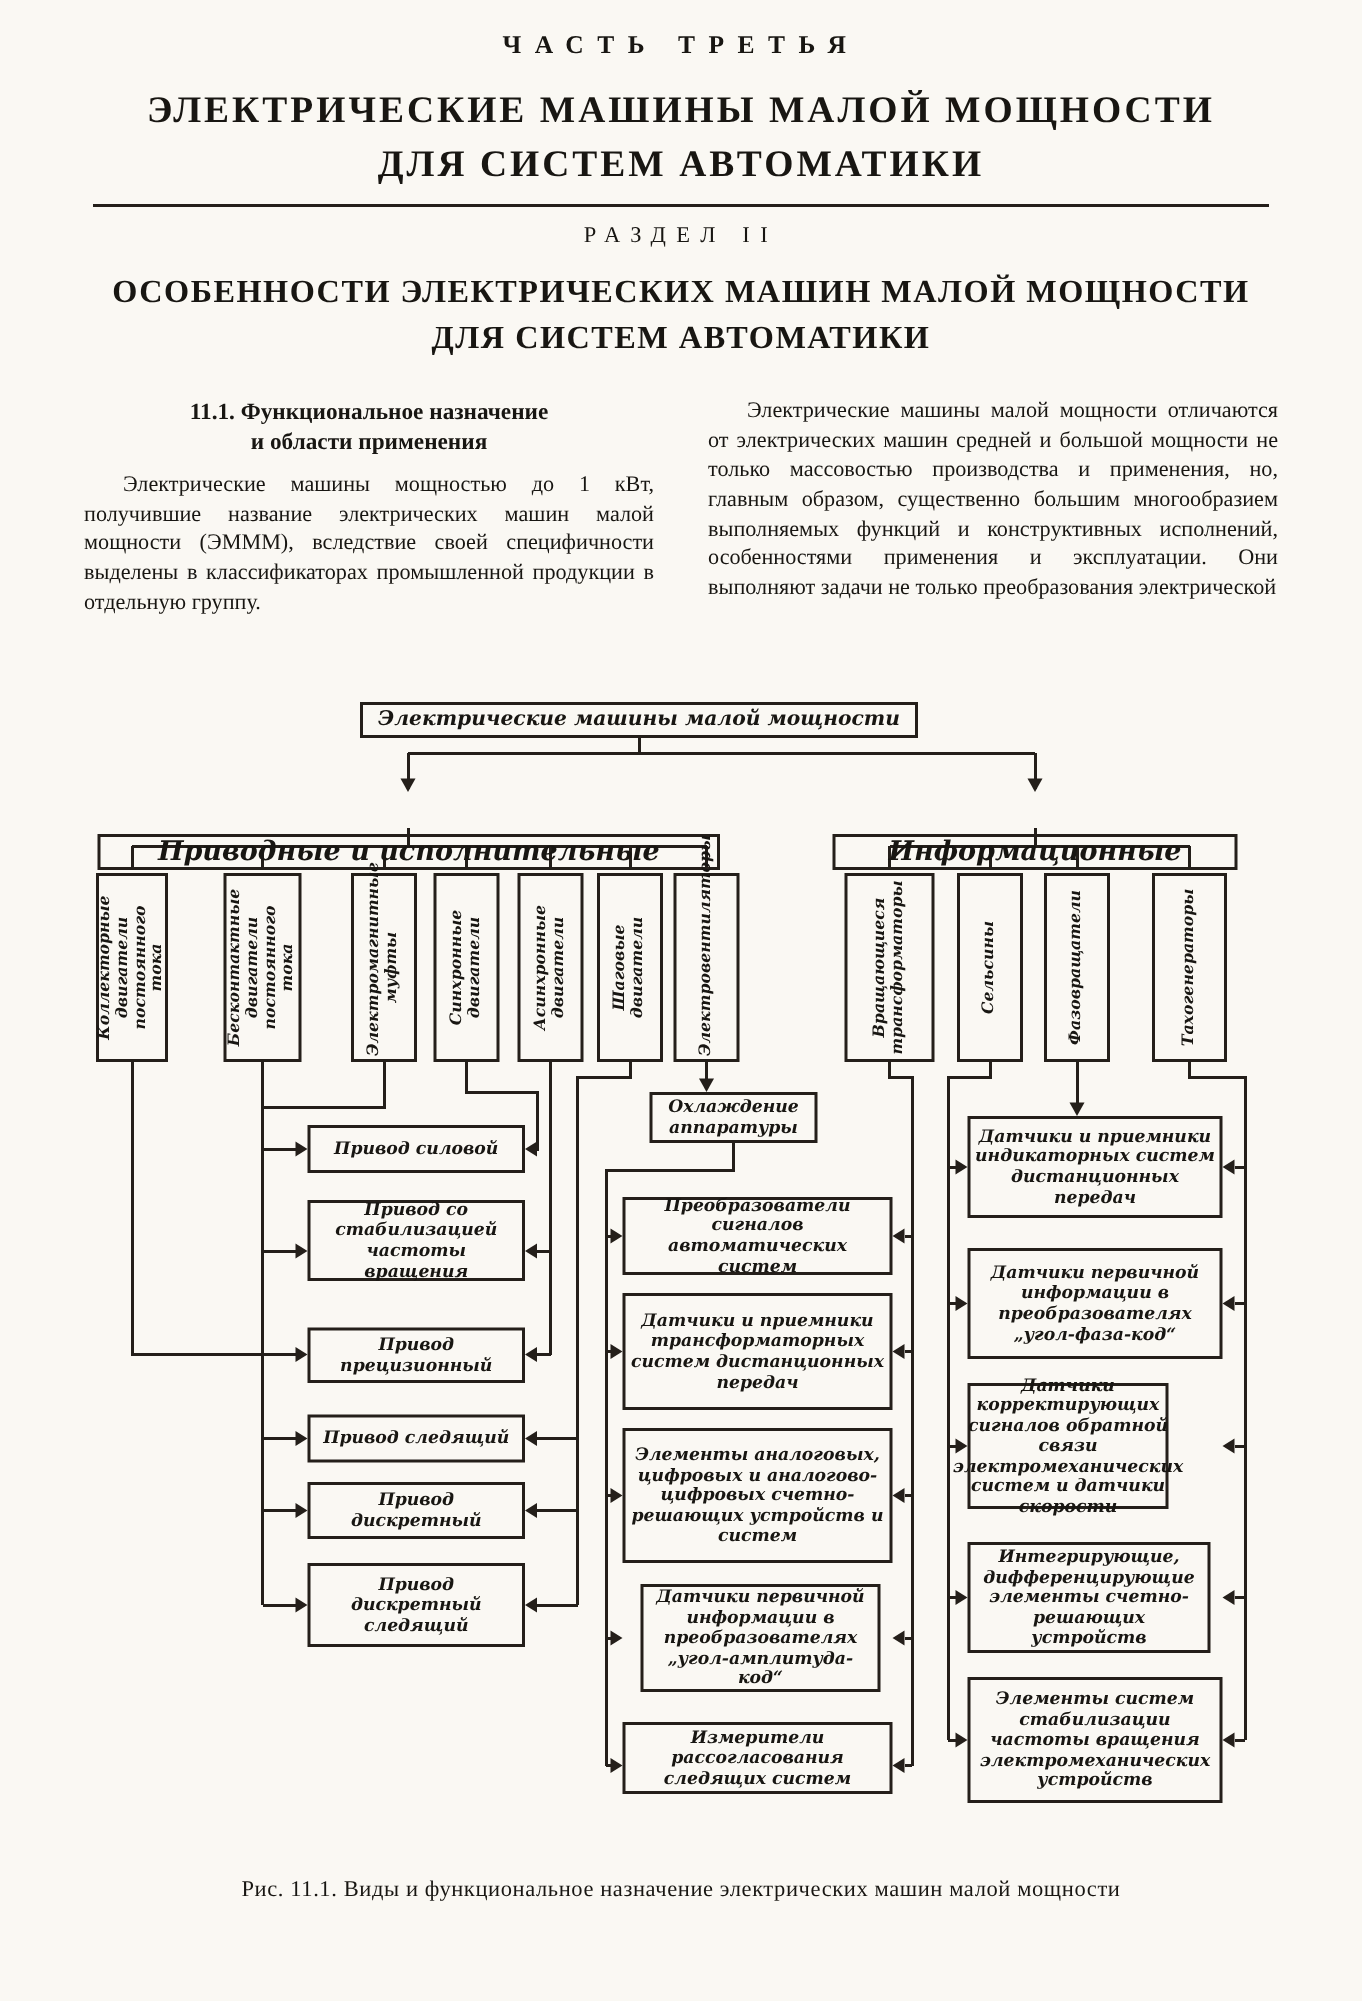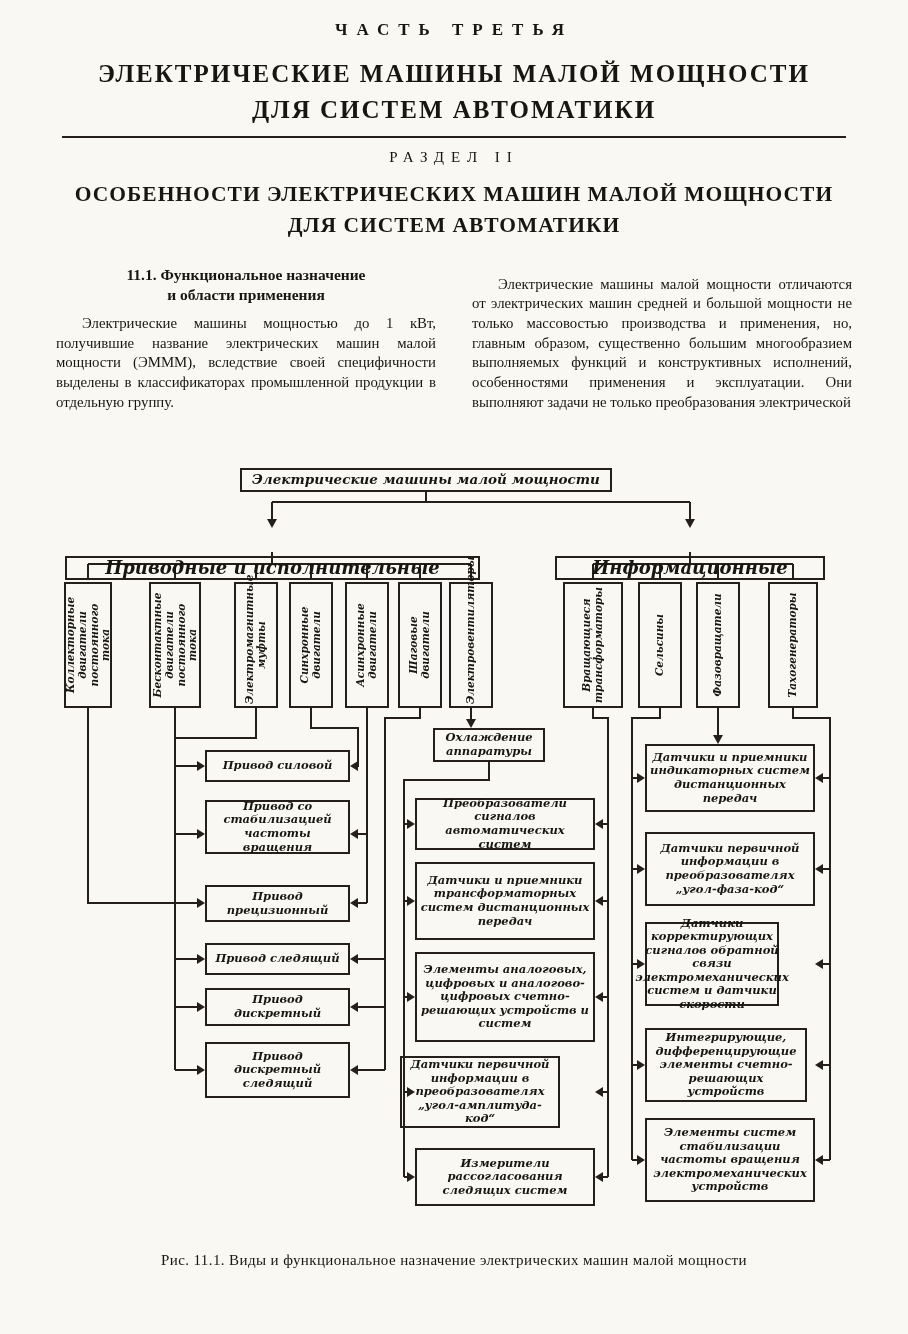--- a/index.html
+++ b/index.html
@@ -11,21 +11,21 @@
     overflow:hidden;
   }
   .page { position:relative; width:908px; height:1334px; }
 
   .part-header { text-align:center; padding-top:20px; font-size:17px; font-weight:bold; letter-spacing:9px; }
   .main-title  { text-align:center; margin-top:16px; font-size:25px; font-weight:bold; line-height:1.45; letter-spacing:2px; }
   .title-rule  { border-top:2px solid #241f1a; margin:7px 62px 0 62px; }
   .razdel      { text-align:center; margin-top:11px; font-size:15px; letter-spacing:7px; }
   .subtitle    { text-align:center; margin-top:13px; font-size:21.5px; font-weight:bold; line-height:1.45; letter-spacing:1px; }
 
-  .cols { display:flex; gap:36px; padding:0 56px; margin-top:24px;align-items:flex-end; }
+  .cols { display:flex; gap:36px; padding:0 56px; margin-top:24px; }
   .col  { flex:1; font-size:14.8px; line-height:1.33; text-align:justify; }
   .col-heading { font-weight:bold; font-size:15.5px; text-align:center; line-height:1.3; margin-bottom:9px; }
   .col p { text-indent:26px; }
 
   .diagram { position:absolute; left:0; top:460px; width:908px; height:756px; font-family:"DejaVu Serif", serif; }
   .connectors { position:absolute; left:0; top:0; }
 
   .dbox {
     position:absolute; border:2px solid #241f1a; background:transparent;
     display:flex; align-items:center; justify-content:center; text-align:center;
@@ -183,22 +183,22 @@
     <div class="dbox" style="left:205px;top:290px;width:145px;height:32px">Привод силовой</div>
     <div class="dbox" style="left:205px;top:340px;width:145px;height:54px">Привод со стабилизацией частоты вращения</div>
     <div class="dbox" style="left:205px;top:425px;width:145px;height:37px">Привод прецизионный</div>
     <div class="dbox" style="left:205px;top:483px;width:145px;height:32px">Привод следящий</div>
     <div class="dbox" style="left:205px;top:528px;width:145px;height:38px">Привод дискретный</div>
     <div class="dbox" style="left:205px;top:582px;width:145px;height:56px">Привод дискретный следящий</div>
 
     <div class="dbox" style="left:415px;top:338px;width:180px;height:52px">Преобразователи сигналов автоматических систем</div>
     <div class="dbox" style="left:415px;top:402px;width:180px;height:78px">Датчики и приемники трансформаторных систем дистанционных передач</div>
     <div class="dbox" style="left:415px;top:492px;width:180px;height:90px">Элементы аналоговых, цифровых и аналогово-цифровых счетно-решающих устройств и систем</div>
-    <div class="dbox" style="left:400px;top:596px;width:160px;height:72px">Датчики первичной информации в преобразователях „угол-амплитуда-код“</div>
-    <div class="dbox" style="left:415px;top:688px;width:180px;height:58px">Измерители рассогласования следящих систем</div>
+    <div class="dbox" style="left:427px;top:596px;width:160px;height:72px">Датчики первичной информации в преобразователях „угол-амплитуда-код“</div>
+    <div class="dbox" style="left:415px;top:688px;width:180px;height:48px">Измерители рассогласования следящих систем</div>
 
     <div class="dbox" style="left:645px;top:284px;width:170px;height:68px">Датчики и приемники индикаторных систем дистанционных передач</div>
     <div class="dbox" style="left:645px;top:372px;width:170px;height:74px">Датчики первичной информации в преобразователях „угол-фаза-код“</div>
     <div class="dbox" style="left:645px;top:462px;width:134px;height:84px">Датчики корректирующих сигналов обратной связи электромеханических систем и датчики скорости</div>
     <div class="dbox" style="left:645px;top:568px;width:162px;height:74px">Интегрирующие, дифференцирующие элементы счетно-решающих устройств</div>
     <div class="dbox" style="left:645px;top:658px;width:170px;height:84px">Элементы систем стабилизации частоты вращения электромеханических устройств</div>
 
   </div>
 
   <div class="caption">Рис. 11.1. Виды и функциональное назначение электрических машин малой мощности</div>

